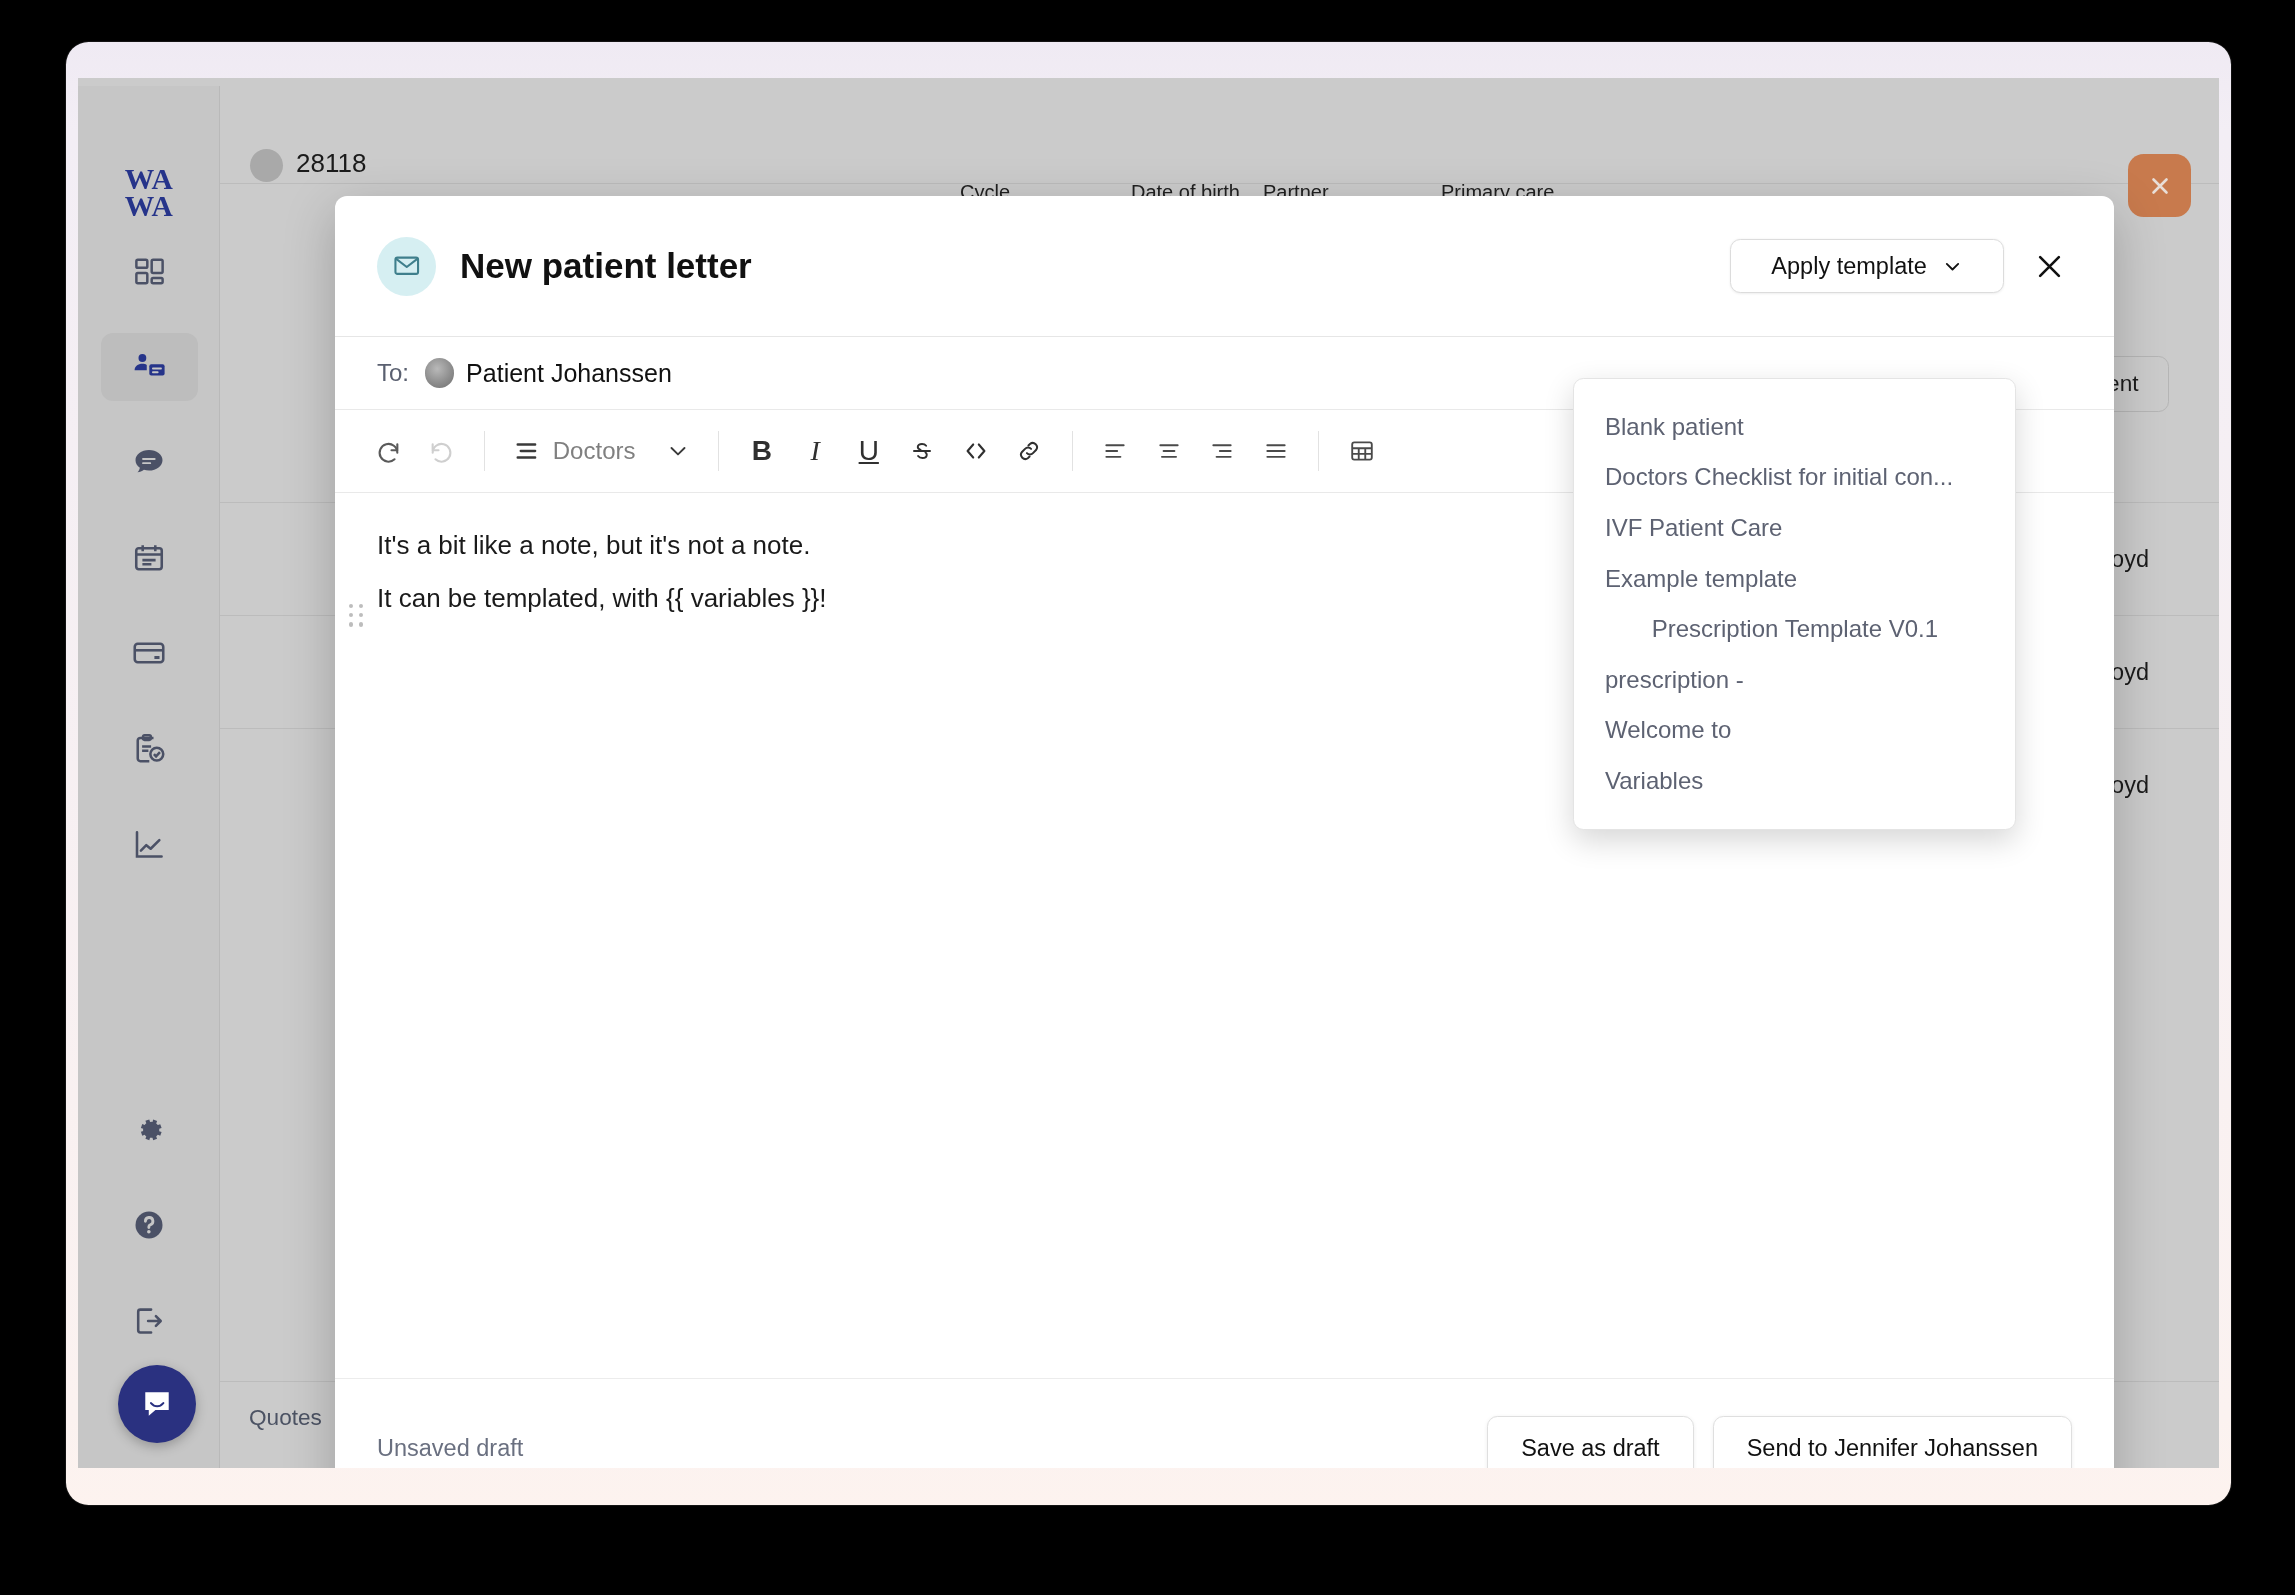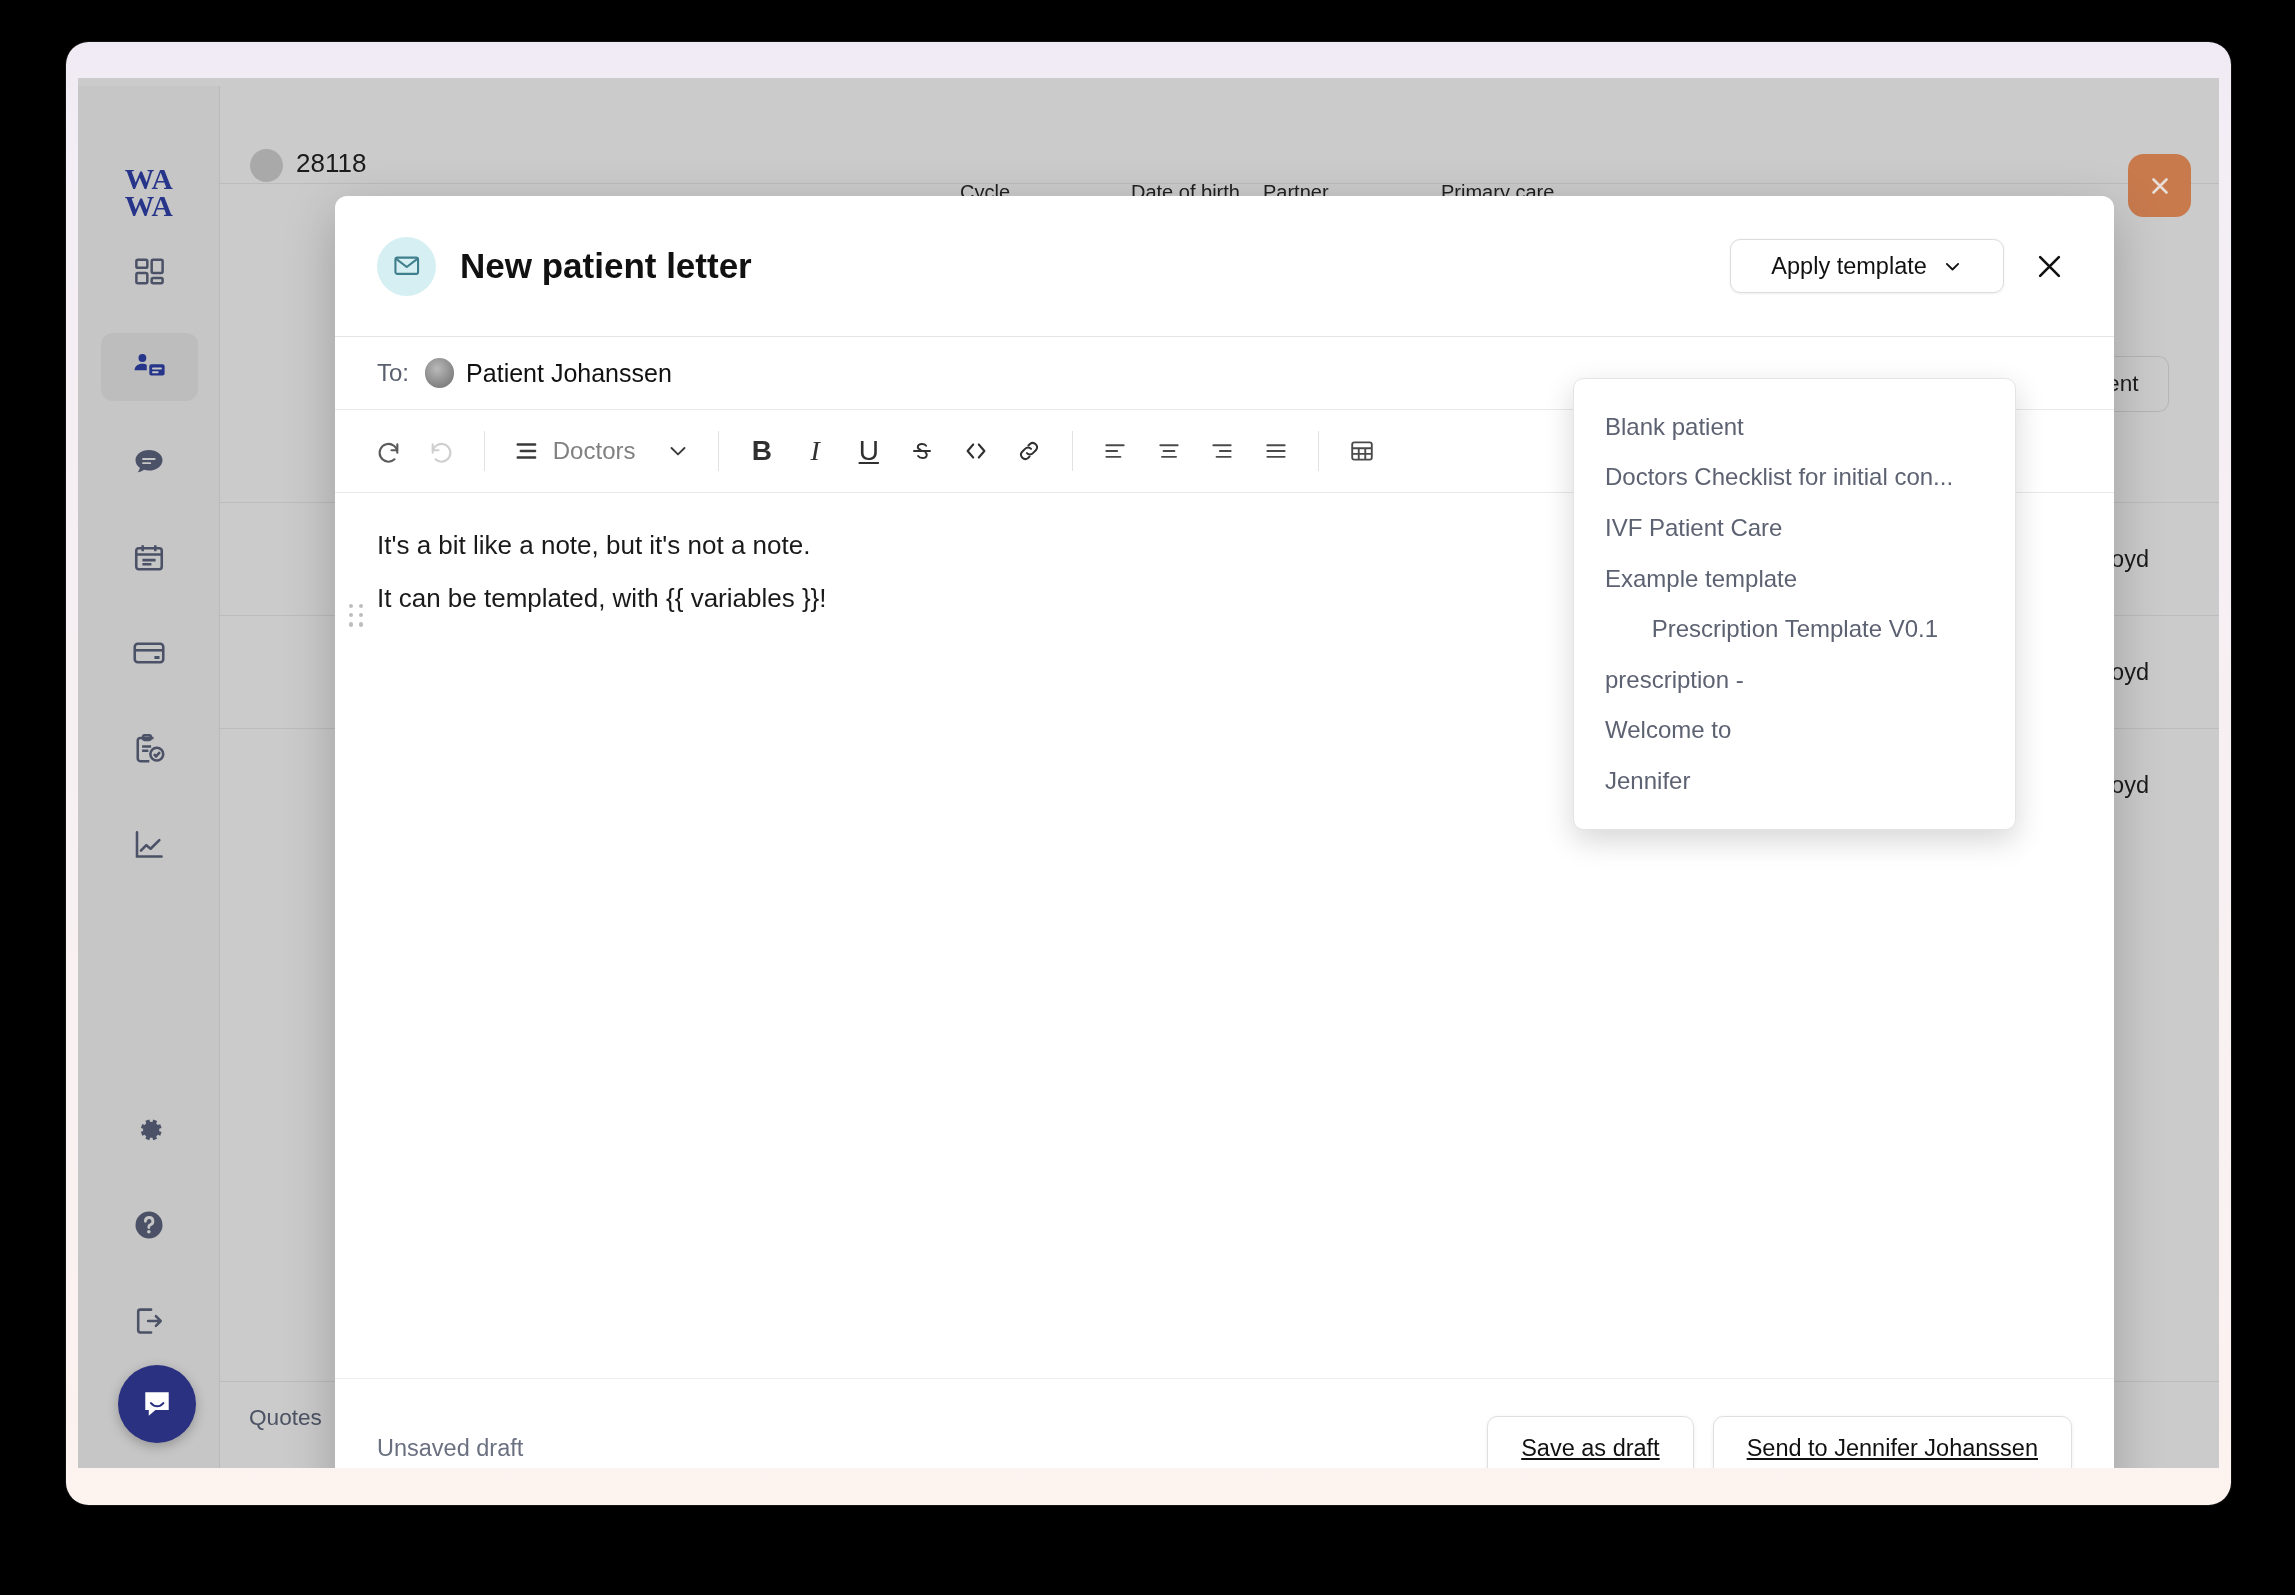--- a/index.html
+++ b/index.html
@@ -243,21 +243,20 @@
     border-top: 0.9px solid #ececec;
   }
   #unsaved-label { font-size: 23.5px; color: #6a7080; }
   #footer-actions { margin-left: auto; display: flex; gap: 19px; }
   .footer-btn {
     height: 64px; padding: 0 33px;
     background: #fff; border: 0.9px solid #dfdfdf; border-radius: 10.4px;
     font-size: 23.5px; color: #111; cursor: pointer;
     box-shadow: 0 1.7px 4.3px rgba(0,0,0,.07);
     white-space: nowrap;
-    text-decoration: underline;
   }
 
   
   #template-dropdown {
     position: absolute;
     left: 1238px; top: 182px;
     width: 443px;
     background: #fff;
     border: 0.9px solid #e4e4e4;
     border-radius: 10.4px;
@@ -556,19 +555,19 @@
       </footer>
 
       <div id="template-dropdown">
         <button class="dd-item">Blank patient</button>
         <button class="dd-item">Doctors Checklist for initial con...</button>
         <button class="dd-item">IVF Patient Care</button>
         <button class="dd-item">Example template</button>
         <button class="dd-item">&nbsp;&nbsp;&nbsp;&nbsp;&nbsp;&nbsp; Prescription Template V0.1</button>
         <button class="dd-item">prescription -</button>
         <button class="dd-item">Welcome to</button>
-        <button class="dd-item">Jennifer</button>
+        <button class="dd-item">Variables</button>
       </div>
 
     </section>
   </div>
 </div>
 
 
 </body></html>

